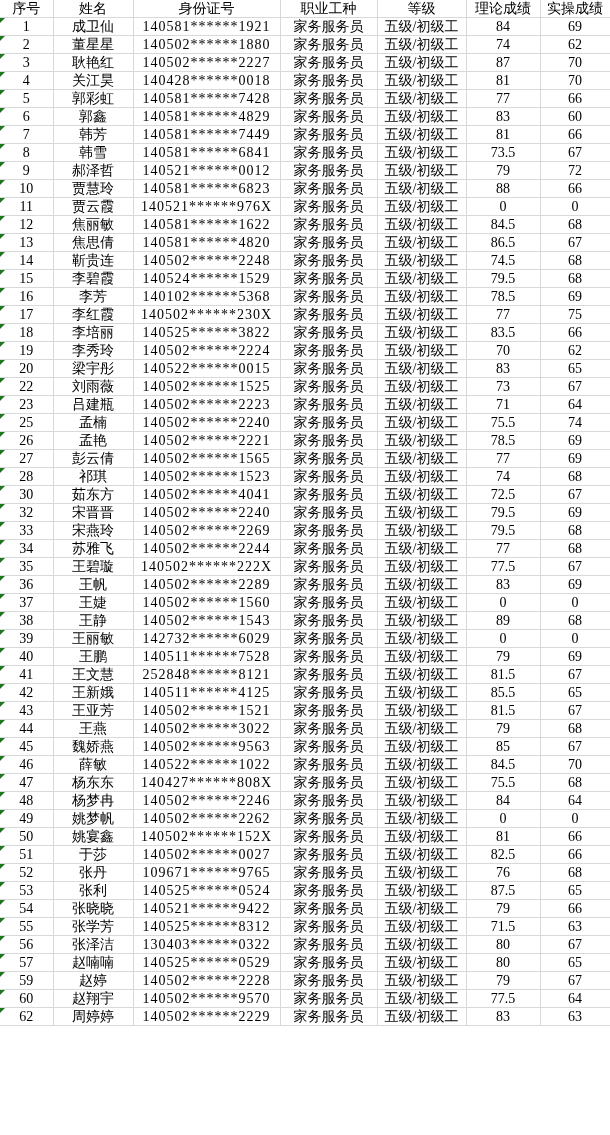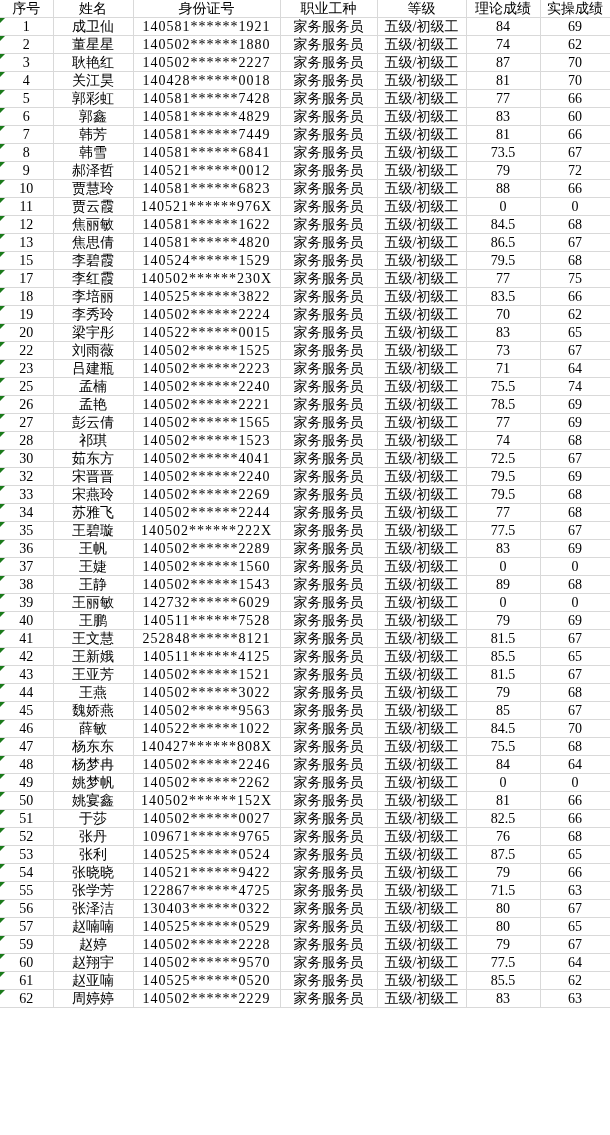--- a/index.html
+++ b/index.html
@@ -179,29 +179,47 @@
       <tr>
         <td class="col-seq"><span class="tri"></span>13</td>
         <td class="col-name">焦思倩</td>
         <td class="col-id">140581******4820</td>
         <td class="col-occupation">家务服务员</td>
         <td class="col-grade">五级/初级工</td>
         <td class="col-theory">86.5</td>
         <td class="col-practical">67</td>
       </tr>
       <tr>
+        <td class="col-seq"><span class="tri"></span>14</td>
+        <td class="col-name">靳贵连</td>
+        <td class="col-id">140502******2248</td>
+        <td class="col-occupation">家务服务员</td>
+        <td class="col-grade">五级/初级工</td>
+        <td class="col-theory">74.5</td>
+        <td class="col-practical">68</td>
+      </tr>
+      <tr>
         <td class="col-seq"><span class="tri"></span>15</td>
         <td class="col-name">李碧霞</td>
         <td class="col-id">140524******1529</td>
         <td class="col-occupation">家务服务员</td>
         <td class="col-grade">五级/初级工</td>
         <td class="col-theory">79.5</td>
         <td class="col-practical">68</td>
       </tr>
       <tr>
+        <td class="col-seq"><span class="tri"></span>16</td>
+        <td class="col-name">李芳</td>
+        <td class="col-id">140102******5368</td>
+        <td class="col-occupation">家务服务员</td>
+        <td class="col-grade">五级/初级工</td>
+        <td class="col-theory">78.5</td>
+        <td class="col-practical">69</td>
+      </tr>
+      <tr>
         <td class="col-seq"><span class="tri"></span>17</td>
         <td class="col-name">李红霞</td>
         <td class="col-id">140502******230X</td>
         <td class="col-occupation">家务服务员</td>
         <td class="col-grade">五级/初级工</td>
         <td class="col-theory">77</td>
         <td class="col-practical">75</td>
       </tr>
       <tr>
         <td class="col-seq"><span class="tri"></span>18</td>
@@ -496,21 +514,21 @@
         <td class="col-name">张晓晓</td>
         <td class="col-id">140521******9422</td>
         <td class="col-occupation">家务服务员</td>
         <td class="col-grade">五级/初级工</td>
         <td class="col-theory">79</td>
         <td class="col-practical">66</td>
       </tr>
       <tr>
         <td class="col-seq"><span class="tri"></span>55</td>
         <td class="col-name">张学芳</td>
-        <td class="col-id">122867******4725</td>
+        <td class="col-id">140525******8312</td>
         <td class="col-occupation">家务服务员</td>
         <td class="col-grade">五级/初级工</td>
         <td class="col-theory">71.5</td>
         <td class="col-practical">63</td>
       </tr>
       <tr>
         <td class="col-seq"><span class="tri"></span>56</td>
         <td class="col-name">张泽洁</td>
         <td class="col-id">130403******0322</td>
         <td class="col-occupation">家务服务员</td>
@@ -537,29 +555,20 @@
         <td class="col-practical">67</td>
       </tr>
       <tr>
         <td class="col-seq"><span class="tri"></span>60</td>
         <td class="col-name">赵翔宇</td>
         <td class="col-id">140502******9570</td>
         <td class="col-occupation">家务服务员</td>
         <td class="col-grade">五级/初级工</td>
         <td class="col-theory">77.5</td>
         <td class="col-practical">64</td>
-      </tr>
-      <tr>
-        <td class="col-seq"><span class="tri"></span>61</td>
-        <td class="col-name">赵亚喃</td>
-        <td class="col-id">140525******0520</td>
-        <td class="col-occupation">家务服务员</td>
-        <td class="col-grade">五级/初级工</td>
-        <td class="col-theory">85.5</td>
-        <td class="col-practical">62</td>
       </tr>
       <tr>
         <td class="col-seq"><span class="tri"></span>62</td>
         <td class="col-name">周婷婷</td>
         <td class="col-id">140502******2229</td>
         <td class="col-occupation">家务服务员</td>
         <td class="col-grade">五级/初级工</td>
         <td class="col-theory">83</td>
         <td class="col-practical">63</td>
       </tr>

